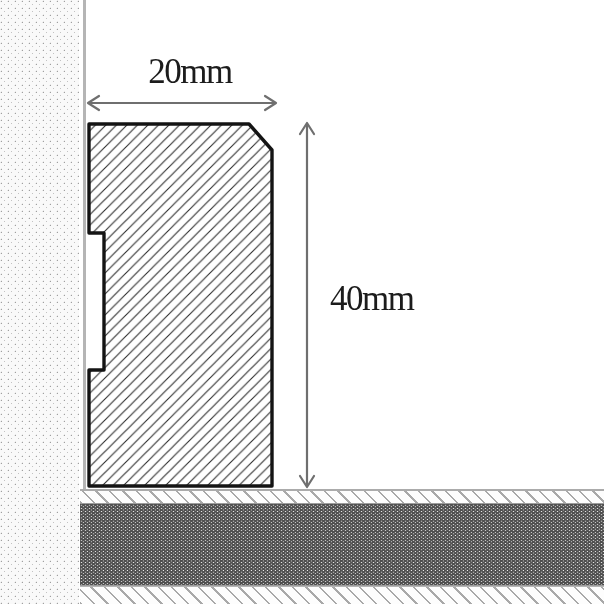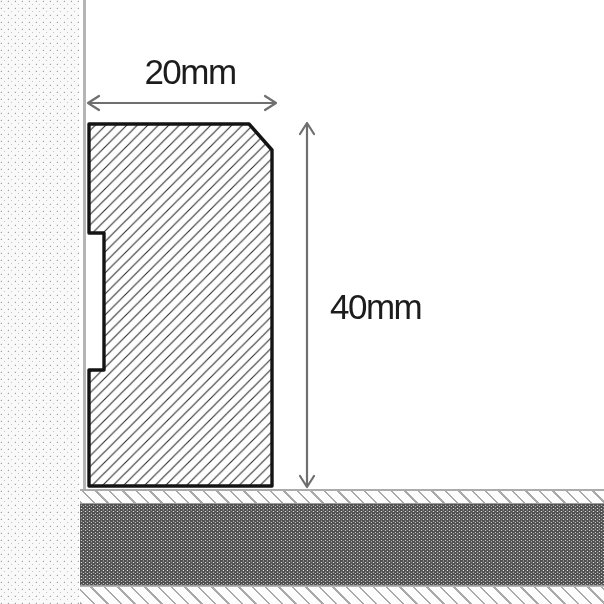--- a/index.html
+++ b/index.html
@@ -2,21 +2,21 @@
 <html><head>
 <meta charset="utf-8">
 <style>
   html, body { margin: 0; padding: 0; background: #ffffff; }
   .canvas {
     position: relative;
     width: 604px;
     height: 604px;
     background: #ffffff;
     overflow: hidden;
-    font-family: Liberation Sans, sans-serif;
+    font-family: Liberation Serif, serif;
   }
   
   .wall {
     position: absolute;
     left: 0; top: 0;
     width: 79px; height: 604px;
     background-color: #f9f9f9;
     background-image:
       radial-gradient(1px 1px at 1.2px 1.2px, #9f9f9f 60%, rgba(0,0,0,0) 80%),
       radial-gradient(1px 1px at 4.7px 4.7px, #c2c2c2 60%, rgba(0,0,0,0) 80%);
@@ -62,21 +62,21 @@
   }
   
   .dim-label {
     position: absolute;
     font-size: 35px;
     letter-spacing: -1.5px;
     line-height: 38px;
     color: #1c1c1c;
   }
   .dim-label-w { left: 116px; top: 53px; width: 148px; text-align: center; }
-  .dim-label-h { left: 330px; top: 280px; width: 120px; text-align: left; margin-top: 8px; }
+  .dim-label-h { left: 330px; top: 280px; width: 120px; text-align: left; }
 </style>
 </head>
 <body>
 
 <div class="canvas">
 
   <div class="wall"></div>
   <div class="wall-line"></div>
 
   <div class="floor">

